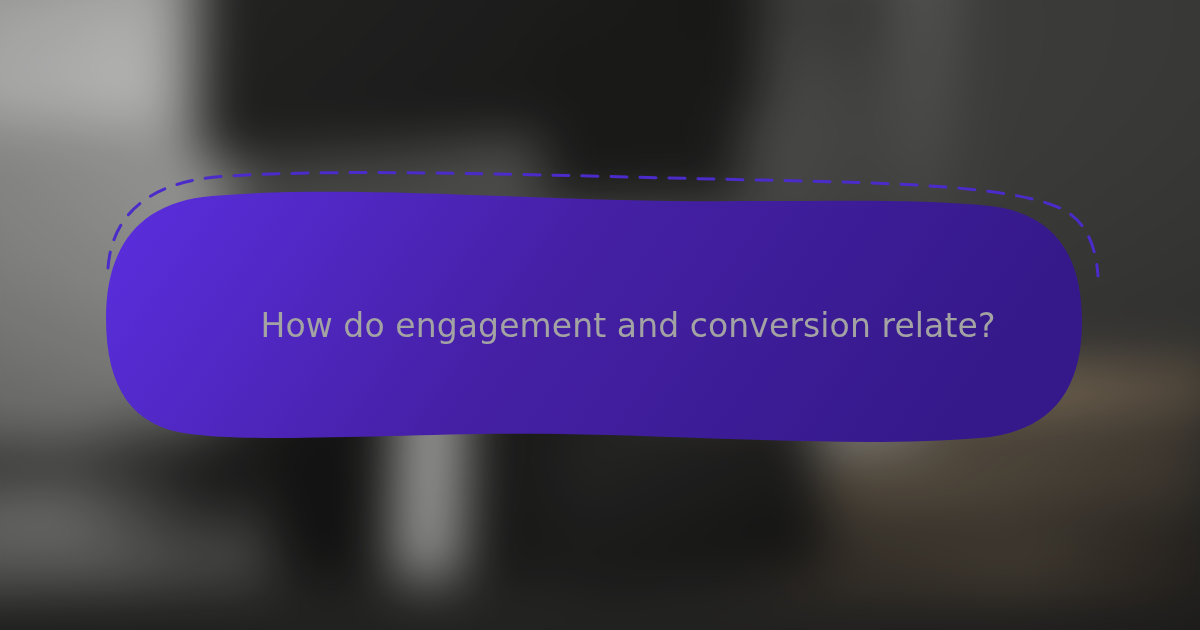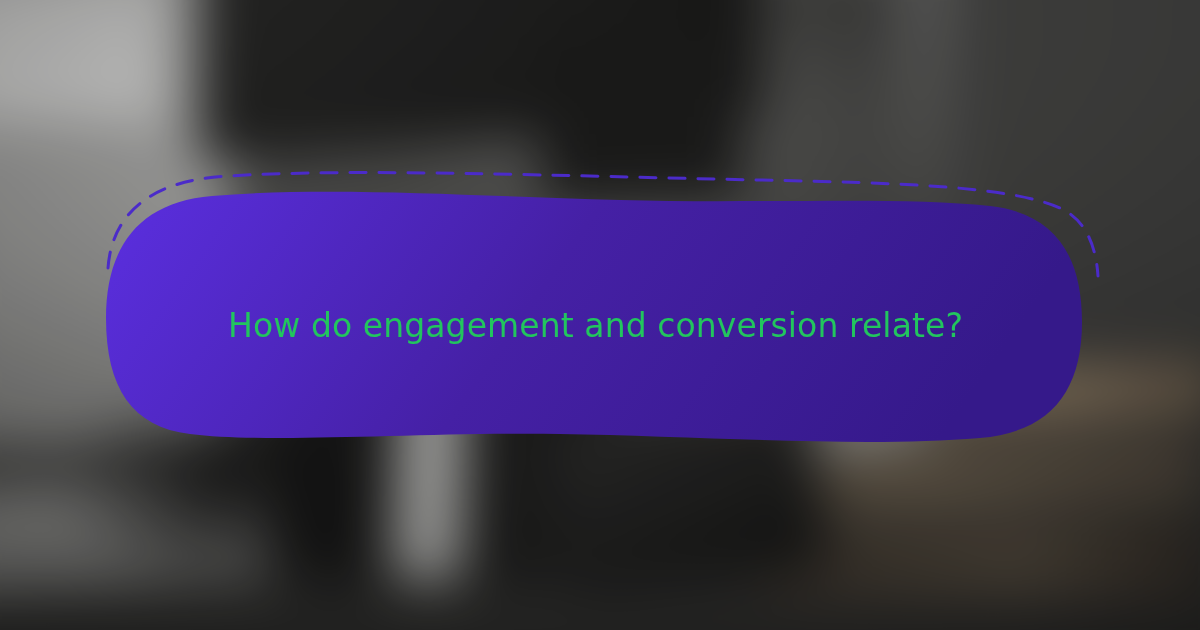--- a/index.html
+++ b/index.html
@@ -257,15 +257,15 @@
                C 330 186, 470 196, 620 200
                C 760 204, 900 196, 990 206
                C 1052 213, 1082 252, 1082 322
                C 1082 392, 1050 432, 980 438
                C 860 448, 700 436, 560 434
                C 420 432, 270 444, 190 434
                C 132 427, 106 388, 106 318 Z"></path>
     </svg>
   </div>
 
-  <div class="headline" style="color: #22c55e;">How do engagement and conversion relate?</div>
+  <div class="headline" style="color: #a3a3a3; text-align: center;">How do engagement and conversion relate?</div>
 
 </div>
 
 </body></html>

